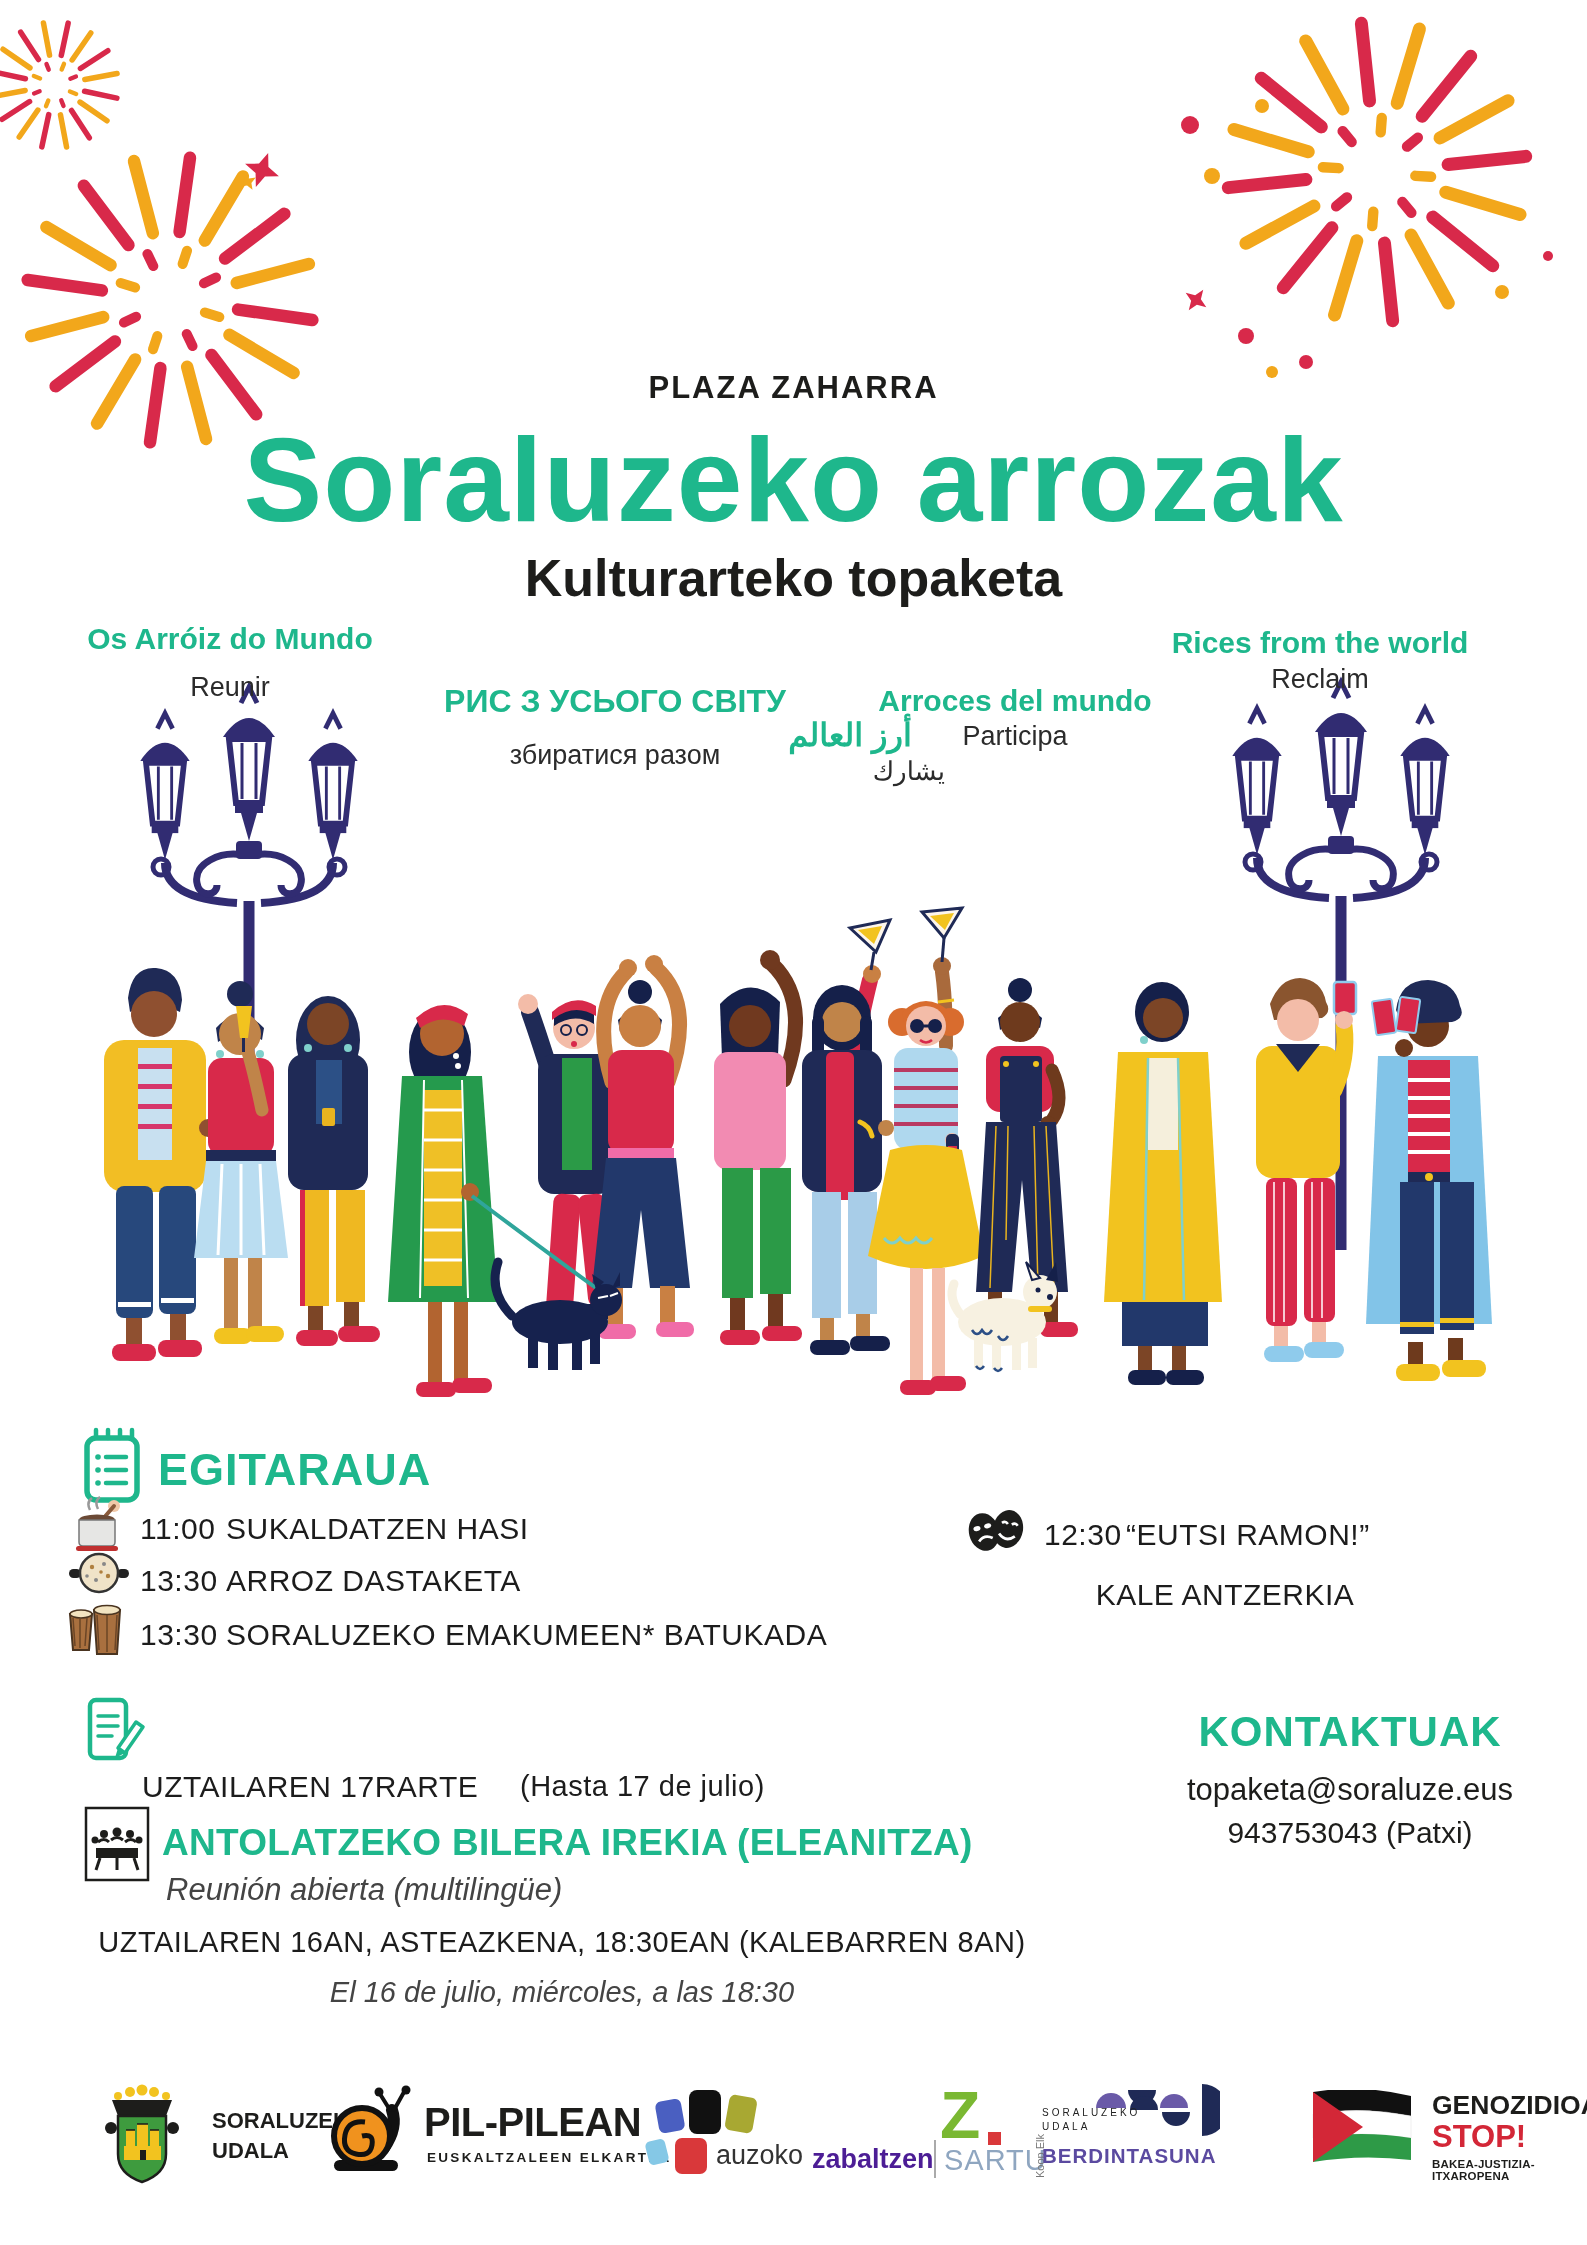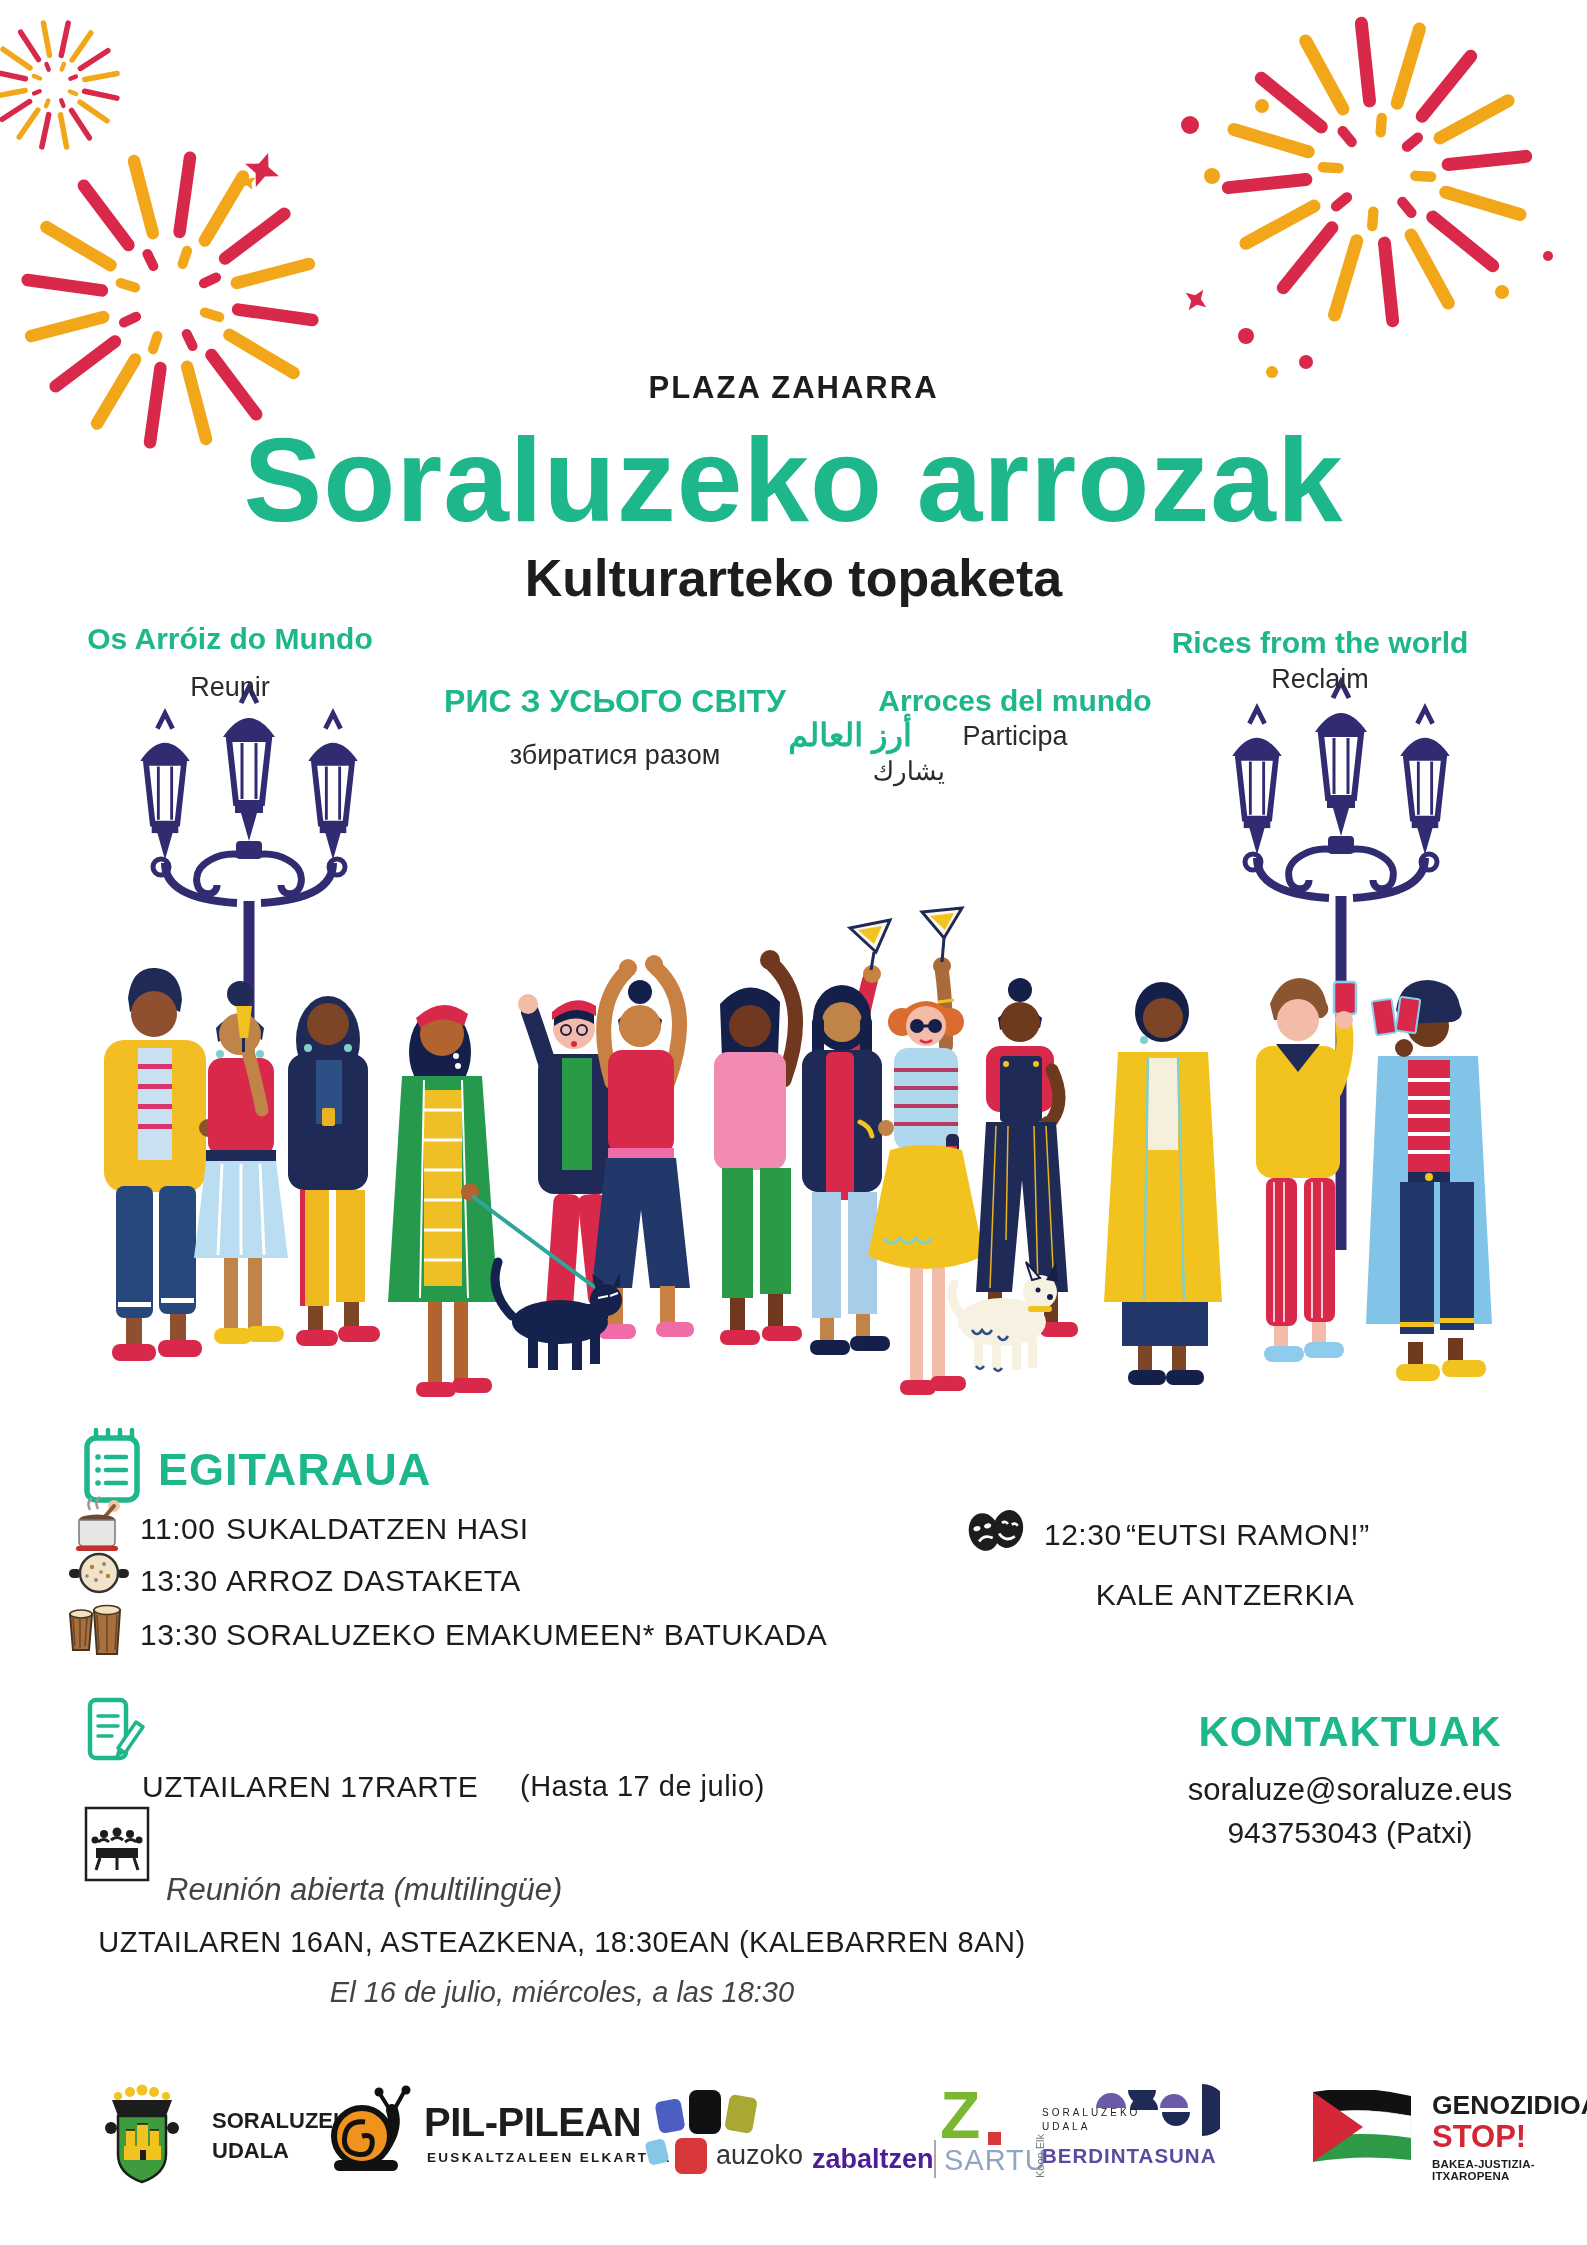--- a/index.html
+++ b/index.html
@@ -506,26 +506,27 @@
       <circle cx="20" cy="28" r="4" fill="#1d1d1b"></circle>
         <circle cx="33" cy="26" r="4.5" fill="#1d1d1b"></circle>
         <circle cx="46" cy="28" r="4" fill="#1d1d1b"></circle>
       <circle cx="11" cy="34" r="3.5" fill="#1d1d1b"></circle>
         <circle cx="55" cy="34" r="3.5" fill="#1d1d1b"></circle>
       <path d="M14,36 q6,-5 11,0 M27,34 q6,-5 12,0 M41,36 q6,-5 11,0" stroke="#1d1d1b" stroke-width="3" fill="none"></path>
       <rect x="12" y="42" width="42" height="10" fill="#1d1d1b"></rect>
       <path d="M16,52 l-4,12 M50,52 l4,12 M33,52 v12" stroke="#1d1d1b" stroke-width="3"></path>
     </svg>
   </span>
+  <div class="abs big-green" style="left:162px;top:1822px;">ANTOLATZEKO BILERA IREKIA (ELEANITZA)</div>
   <div class="abs it" style="left:166px;top:1872px;font-size:31px;">Reunión abierta (multilingüe)</div>
   <div class="abs ctr row-t" style="left:82px;top:1926px;width:960px;font-size:29px;">UZTAILAREN 16AN, ASTEAZKENA, 18:30EAN (KALEBARREN 8AN)</div>
   <div class="abs ctr it" style="left:82px;top:1976px;width:960px;font-size:29px;">El 16 de julio, miércoles, a las 18:30</div>
 
   <div class="abs ctr sec-h" style="left:1150px;top:1708px;width:400px;font-size:42px;">KONTAKTUAK</div>
-  <div class="abs ctr k-email" style="left:1130px;top:1772px;width:440px;">soraluze@soraluze.eus</div>
+  <div class="abs ctr k-email" style="left:1130px;top:1772px;width:440px;">topaketa@soraluze.eus</div>
   <div class="abs ctr k-email" style="left:1130px;top:1816px;width:440px;font-size:30px;">943753043 (Patxi)</div>
 
   <span class="abs" style="left:92px;top:2084px;">
     <svg width="100" height="106" viewBox="0 0 100 106">
       <circle cx="26" cy="12" r="4" fill="#F2C31F"></circle>
         <circle cx="38" cy="8" r="5" fill="#F2C31F"></circle>
       <circle cx="50" cy="6" r="5.5" fill="#F2C31F"></circle>
         <circle cx="62" cy="8" r="5" fill="#F2C31F"></circle>
         <circle cx="74" cy="12" r="4" fill="#F2C31F"></circle>
       <path d="M20,16 L80,16 L74,32 L26,32 Z" fill="#1d1d1b"></path>

